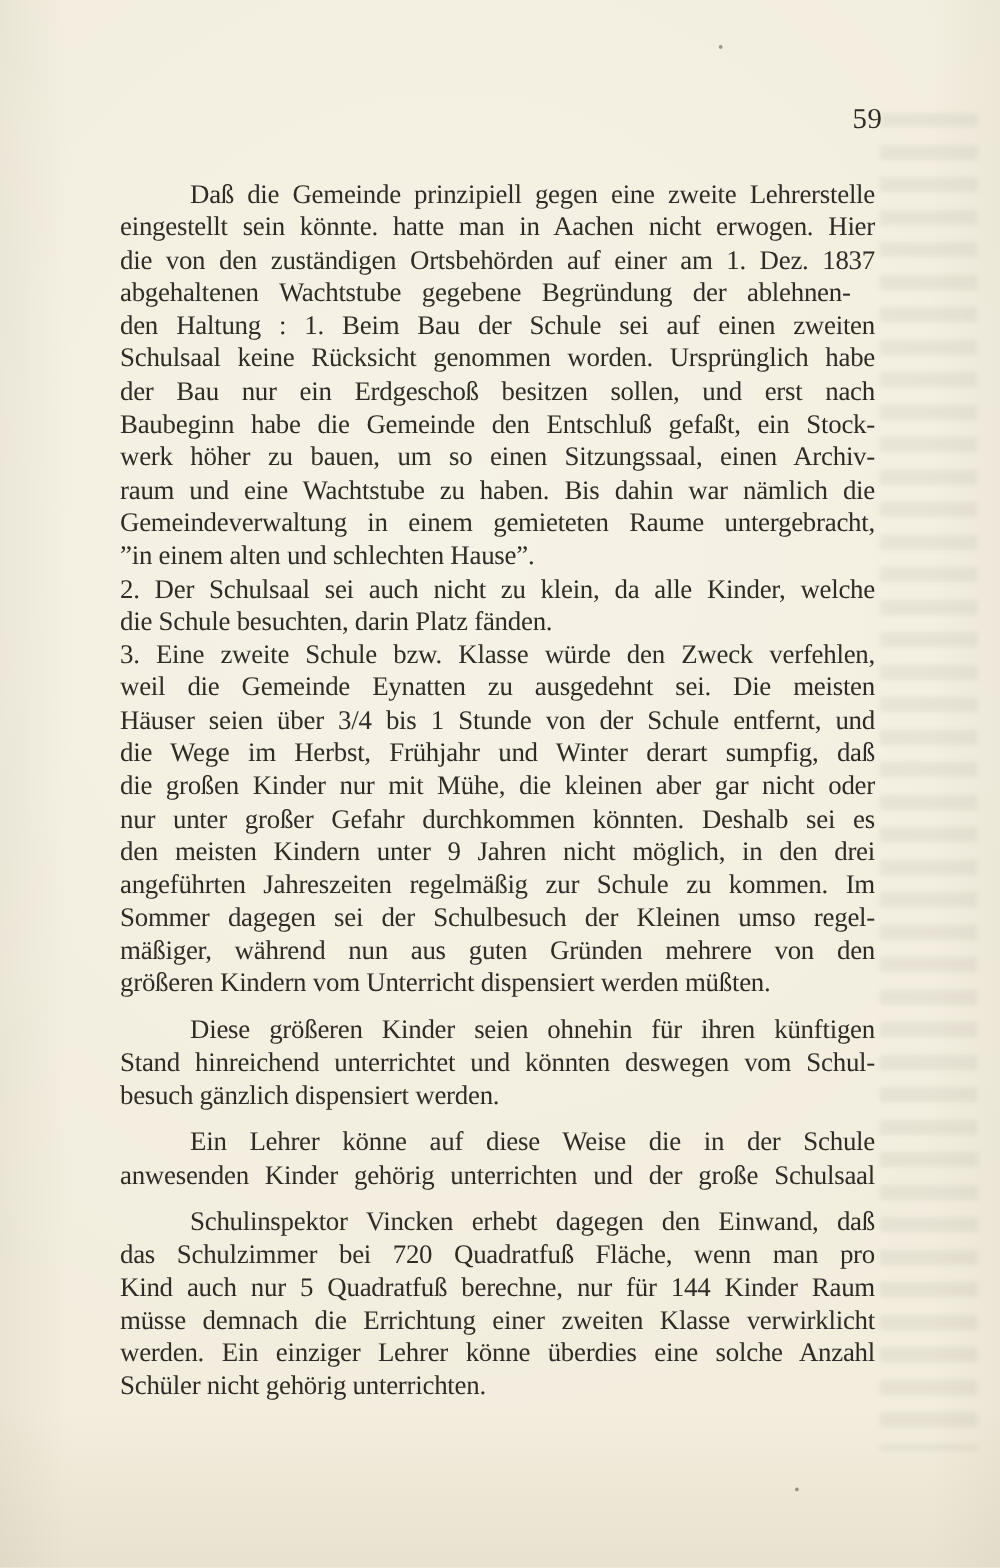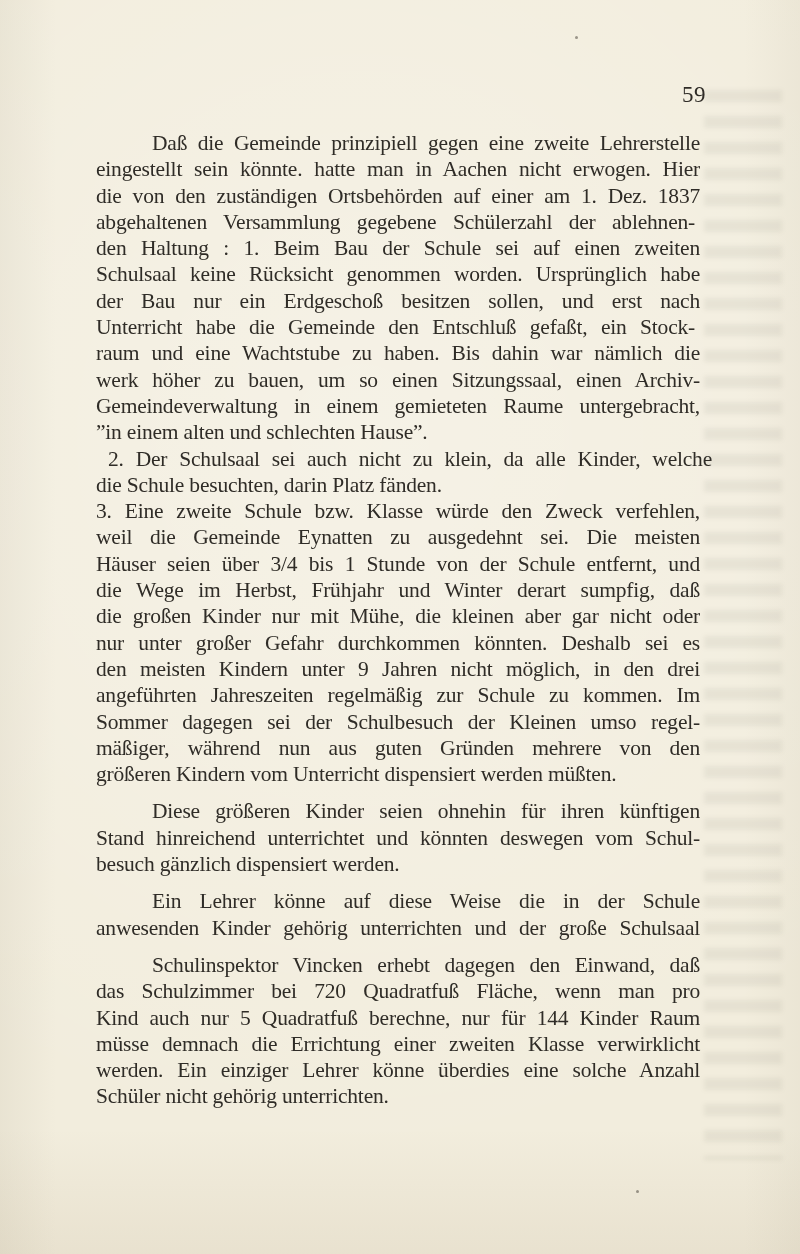--- a/index.html
+++ b/index.html
@@ -18,21 +18,21 @@
     background:repeating-linear-gradient(180deg,
       rgba(110,110,95,0.085) 0px, rgba(110,110,95,0.085) 12px,
       rgba(110,110,95,0) 12px, rgba(110,110,95,0) 26px);
     filter:blur(2px); pointer-events:none;
   }
   .pageno{
     position:absolute; top:82px; left:96px; width:610px;
     text-align:right; font-size:23px; letter-spacing:0.5px;
   }
   .text-block{
-    position:absolute; top:130px; left:96px; width:604px;
+    position:absolute; top:142px; left:96px; width:604px;
     font-size:21.5px; line-height:26.3px; letter-spacing:-0.2px;
   }
   .block + .block{ margin-top:11px; }
   .line{ white-space:nowrap; }
   .line.indent{ padding-left:56px; }
   .line span{ display:inline-block; white-space:nowrap; }
   .speck{ position:absolute; width:3px; height:3px; border-radius:50%;
     background:rgba(80,75,65,0.55); }
 </style>
 </head>
@@ -41,30 +41,30 @@
 <div style="position:absolute;inset:0;border-radius:29px;">
   <div class="bleed"></div>
   <div class="speck" style="left:575px;top:36px;"></div>
   <div class="speck" style="left:636px;top:1190px;"></div>
   <div class="pageno">59</div>
   <div class="text-block">
       <div class="block">
         <div class="line indent just"><span style="word-spacing: 5.35268px;">Daß die Gemeinde prinzipiell gegen eine zweite Lehrerstelle</span></div>
         <div class="line just"><span style="word-spacing: 6.77257px;">eingestellt sein könnte. hatte man in Aachen nicht erwogen. Hier</span></div>
         <div class="line just"><span style="word-spacing: 5.75781px;">die von den zuständigen Ortsbehörden auf einer am 1. Dez. 1837</span></div>
-        <div class="line just"><span style="word-spacing: 11.3187px;">abgehaltenen Versammlung gegebene Schülerzahl der ablehnen-</span></div>
+        <div class="line just"><span style="word-spacing: 11.3187px;">abgehaltenen Wachtstube gegebene Begründung der ablehnen-</span></div>
         <div class="line just"><span style="word-spacing: 9.28409px;">den Haltung : 1. Beim Bau der Schule sei auf einen zweiten</span></div>
         <div class="line just"><span style="word-spacing: 8.22917px;">Schulsaal keine Rücksicht genommen worden. Ursprünglich habe</span></div>
         <div class="line just"><span style="word-spacing: 13.0503px;">der Bau nur ein Erdgeschoß besitzen sollen, und erst nach</span></div>
-        <div class="line just"><span style="word-spacing: 8.26367px;">Unterricht habe die Gemeinde den Entschluß gefaßt, ein Stock-</span></div>
+        <div class="line just"><span style="word-spacing: 8.26367px;">Baubeginn habe die Gemeinde den Entschluß gefaßt, ein Stock-</span></div>
+        <div class="line just"><span style="word-spacing: 8.9375px;">werk höher zu bauen, um so einen Sitzungssaal, einen Archiv-</span></div>
         <div class="line just"><span style="word-spacing: 6.94375px;">raum und eine Wachtstube zu haben. Bis dahin war nämlich die</span></div>
-        <div class="line just"><span style="word-spacing: 8.9375px;">werk höher zu bauen, um so einen Sitzungssaal, einen Archiv-</span></div>
         <div class="line just"><span style="word-spacing: 11.2406px;">Gemeindeverwaltung in einem gemieteten Raume untergebracht,</span></div>
         <div class="line last"><span>”in einem alten und schlechten Hause”.</span></div>
-        <div class="line just"><span style="word-spacing: 6.76136px; margin-left: 12px;">2. Der Schulsaal sei auch nicht zu klein, da alle Kinder, welche</span></div>
+        <div class="line just"><span style="word-spacing: 6.76136px;">2. Der Schulsaal sei auch nicht zu klein, da alle Kinder, welche</span></div>
         <div class="line last"><span>die Schule besuchten, darin Platz fänden.</span></div>
         <div class="line just"><span style="word-spacing: 7.83854px;">3. Eine zweite Schule bzw. Klasse würde den Zweck verfehlen,</span></div>
         <div class="line just"><span style="word-spacing: 12.5195px;">weil die Gemeinde Eynatten zu ausgedehnt sei. Die meisten</span></div>
         <div class="line just"><span style="word-spacing: 6.22443px;">Häuser seien über 3/4 bis 1 Stunde von der Schule entfernt, und</span></div>
         <div class="line just"><span style="word-spacing: 9.55382px;">die Wege im Herbst, Frühjahr und Winter derart sumpfig, daß</span></div>
         <div class="line just"><span style="word-spacing: 5.79545px;">die großen Kinder nur mit Mühe, die kleinen aber gar nicht oder</span></div>
         <div class="line just"><span style="word-spacing: 9.13477px;">nur unter großer Gefahr durchkommen könnten. Deshalb sei es</span></div>
         <div class="line just"><span style="word-spacing: 8.30156px;">den meisten Kindern unter 9 Jahren nicht möglich, in den drei</span></div>
         <div class="line just"><span style="word-spacing: 9.02455px;">angeführten Jahreszeiten regelmäßig zur Schule zu kommen. Im</span></div>
         <div class="line just"><span style="word-spacing: 9.48242px;">Sommer dagegen sei der Schulbesuch der Kleinen umso regel-</span></div>

